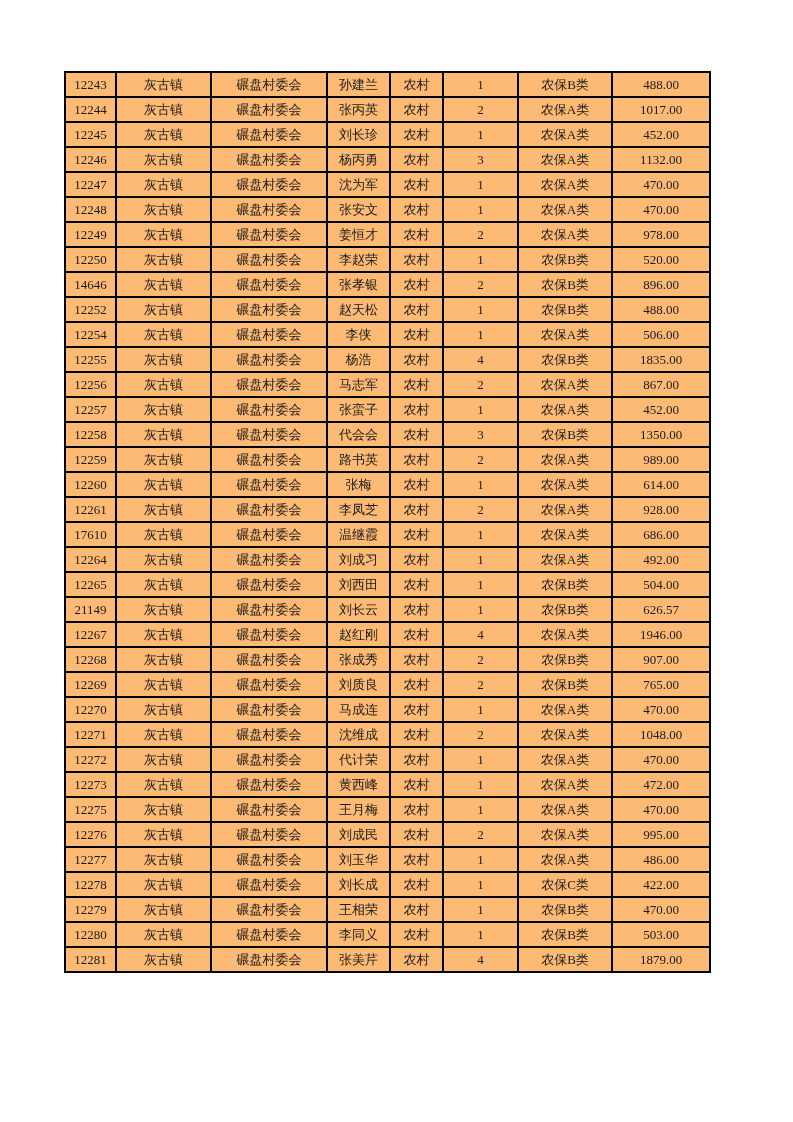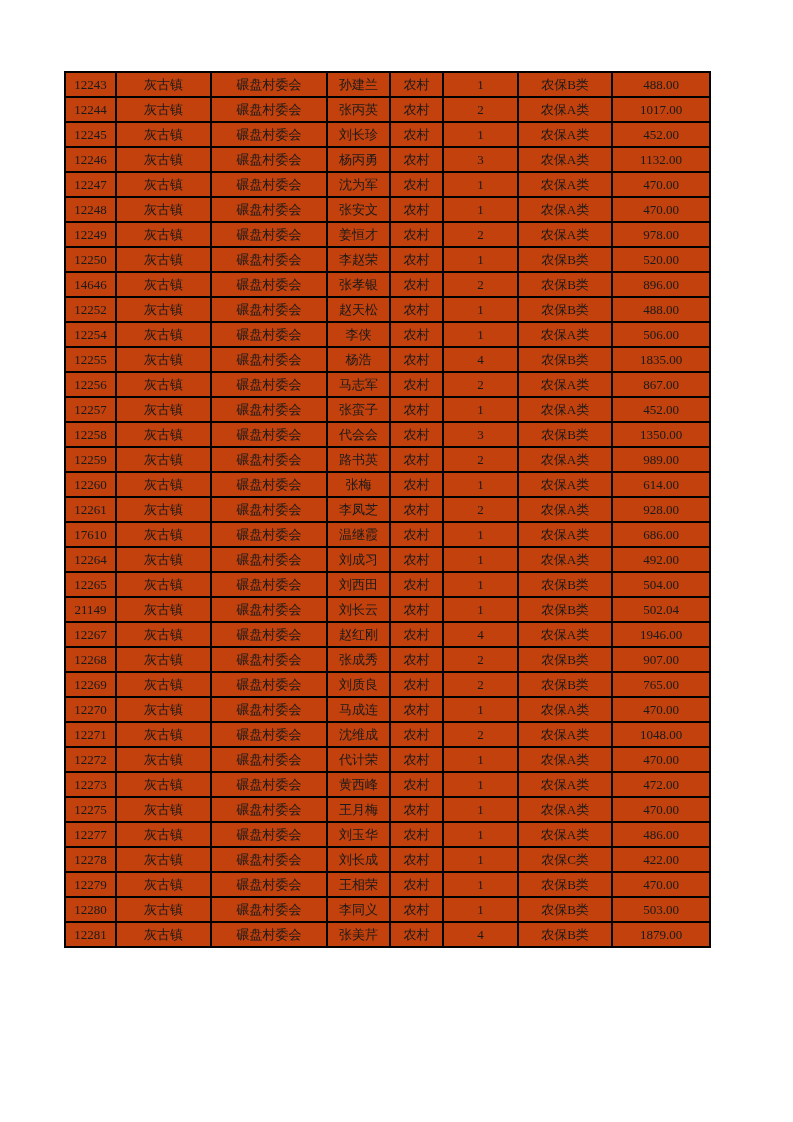--- a/index.html
+++ b/index.html
@@ -14,21 +14,21 @@
     background: #ffffff;
     overflow: hidden;
     font-family: "Liberation Serif", "DejaVu Serif", serif;
   }
   table.data-table {
     position: absolute;
     left: 64px;
     top: 71px;
     border-collapse: collapse;
     table-layout: fixed;
-    background: #c2410c;
+    background: #fdba74;
   }
   table.data-table td {
     border: 2px solid #000000;
     height: 23px;
     padding: 0 2px;
     text-align: center;
     vertical-align: middle;
     font-size: 13px;
     line-height: 23px;
     color: #1a1a1a;
@@ -263,21 +263,21 @@
           <td>504.00</td>
         </tr>
         <tr>
           <td>21149</td>
           <td>灰古镇</td>
           <td>碾盘村委会</td>
           <td>刘长云</td>
           <td>农村</td>
           <td>1</td>
           <td>农保B类</td>
-          <td>502.04</td>
+          <td>626.57</td>
         </tr>
         <tr>
           <td>12267</td>
           <td>灰古镇</td>
           <td>碾盘村委会</td>
           <td>赵红刚</td>
           <td>农村</td>
           <td>4</td>
           <td>农保A类</td>
           <td>1946.00</td>
@@ -344,20 +344,30 @@
         </tr>
         <tr>
           <td>12275</td>
           <td>灰古镇</td>
           <td>碾盘村委会</td>
           <td>王月梅</td>
           <td>农村</td>
           <td>1</td>
           <td>农保A类</td>
           <td>470.00</td>
+        </tr>
+        <tr>
+          <td>12276</td>
+          <td>灰古镇</td>
+          <td>碾盘村委会</td>
+          <td>刘成民</td>
+          <td>农村</td>
+          <td>2</td>
+          <td>农保A类</td>
+          <td>995.00</td>
         </tr>
         <tr>
           <td>12277</td>
           <td>灰古镇</td>
           <td>碾盘村委会</td>
           <td>刘玉华</td>
           <td>农村</td>
           <td>1</td>
           <td>农保A类</td>
           <td>486.00</td>

